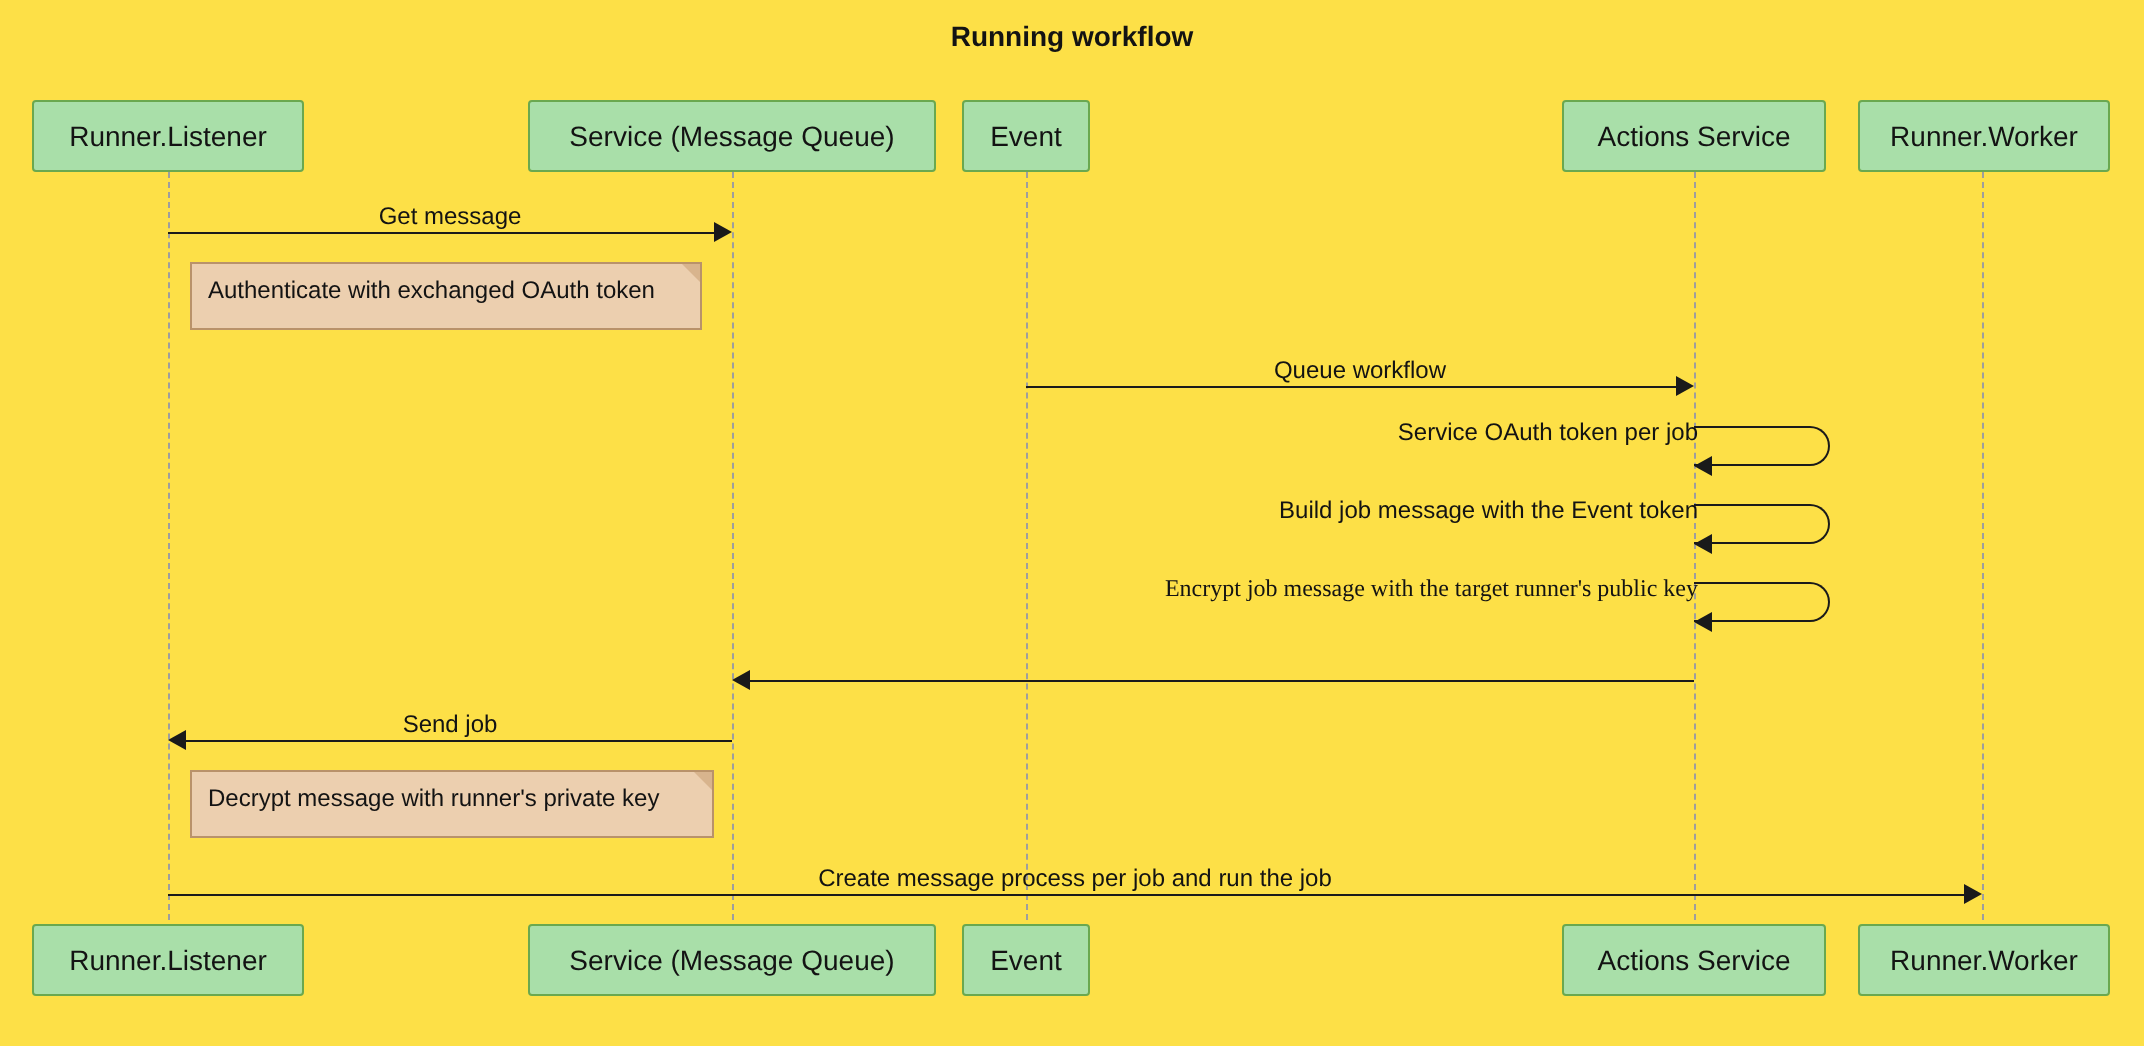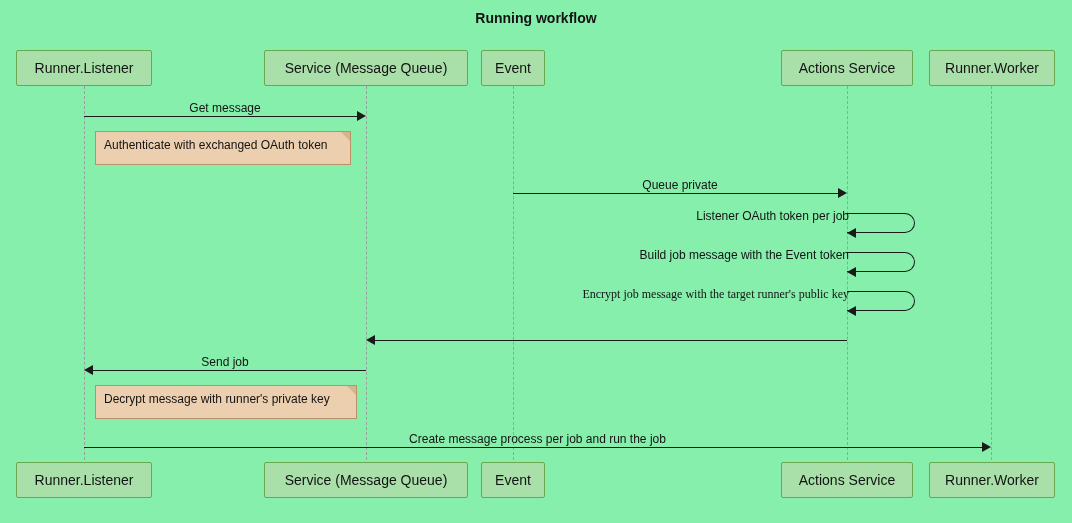--- a/index.html
+++ b/index.html
@@ -8,21 +8,21 @@
     background: #ffffff;
   }
   body {
     font-family: "Liberation Sans", sans-serif;
   }
   #diagram {
     position: relative;
     width: 1072px;
     height: 523px;
     overflow: hidden;
-    background: #86efac;
+    background: #fde047;
   }
   #title {
     position: absolute;
     top: 10px;
     left: 0;
     width: 1072px;
     text-align: center;
     font-size: 14px;
     font-weight: bold;
     color: #131313;
@@ -119,25 +119,25 @@
   <div class="actor-box" style="left:16px; top:462px; width:136px;">Runner.Listener</div>
   <div class="actor-box" style="left:264px; top:462px; width:204px;">Service (Message Queue)</div>
   <div class="actor-box" style="left:481px; top:462px; width:64px;">Event</div>
   <div class="actor-box" style="left:781px; top:462px; width:132px;">Actions Service</div>
   <div class="actor-box" style="left:929px; top:462px; width:126px;">Runner.Worker</div>
 
   <div class="msg-label" style="left:84px; top:101px; width:282px;">Get message</div>
   <div class="msg-line" style="left:84px; top:116px; width:273px;"></div>
   <div class="arrow-head arrow-right" style="left:357px; top:111px;"></div>
 
-  <div class="msg-label" style="left:513px; top:178px; width:334px;">Queue private</div>
+  <div class="msg-label" style="left:513px; top:178px; width:334px;">Queue workflow</div>
   <div class="msg-line" style="left:513px; top:193px; width:325px;"></div>
   <div class="arrow-head arrow-right" style="left:838px; top:188px;"></div>
 
-  <div class="msg-label" style="left:529px; top:209px; width:320px; text-align:right;">Listener OAuth token per job</div>
+  <div class="msg-label" style="left:529px; top:209px; width:320px; text-align:right;">Service OAuth token per job</div>
   <div class="self-loop" style="left:847px; top:213px; width:68px; height:20px;"></div>
   <div class="arrow-head arrow-left" style="left:847px; top:228px;"></div>
 
   <div class="msg-label" style="left:529px; top:248px; width:320px; text-align:right;">Build job message with the Event token</div>
   <div class="self-loop" style="left:847px; top:252px; width:68px; height:20px;"></div>
   <div class="arrow-head arrow-left" style="left:847px; top:267px;"></div>
 
   <div class="msg-label" style="left:509px; top:287px; width:340px; text-align:right;font-family:Liberation Serif, serif;">Encrypt job message with the target runner's public key</div>
   <div class="self-loop" style="left:847px; top:291px; width:68px; height:20px;"></div>
   <div class="arrow-head arrow-left" style="left:847px; top:306px;"></div>

